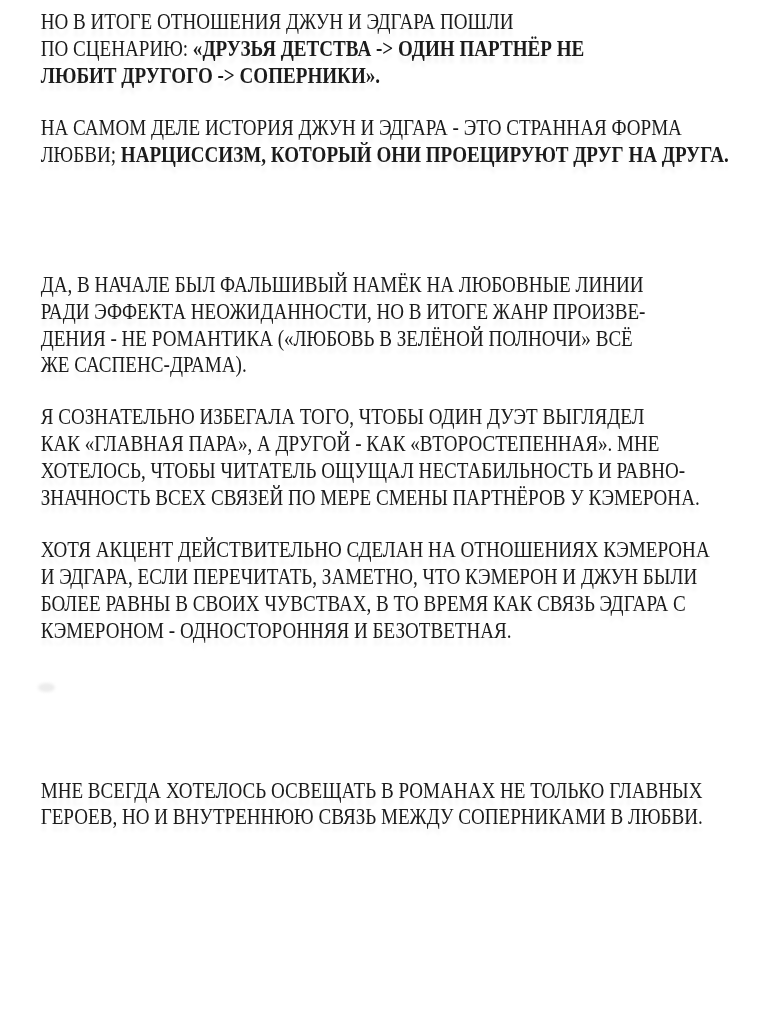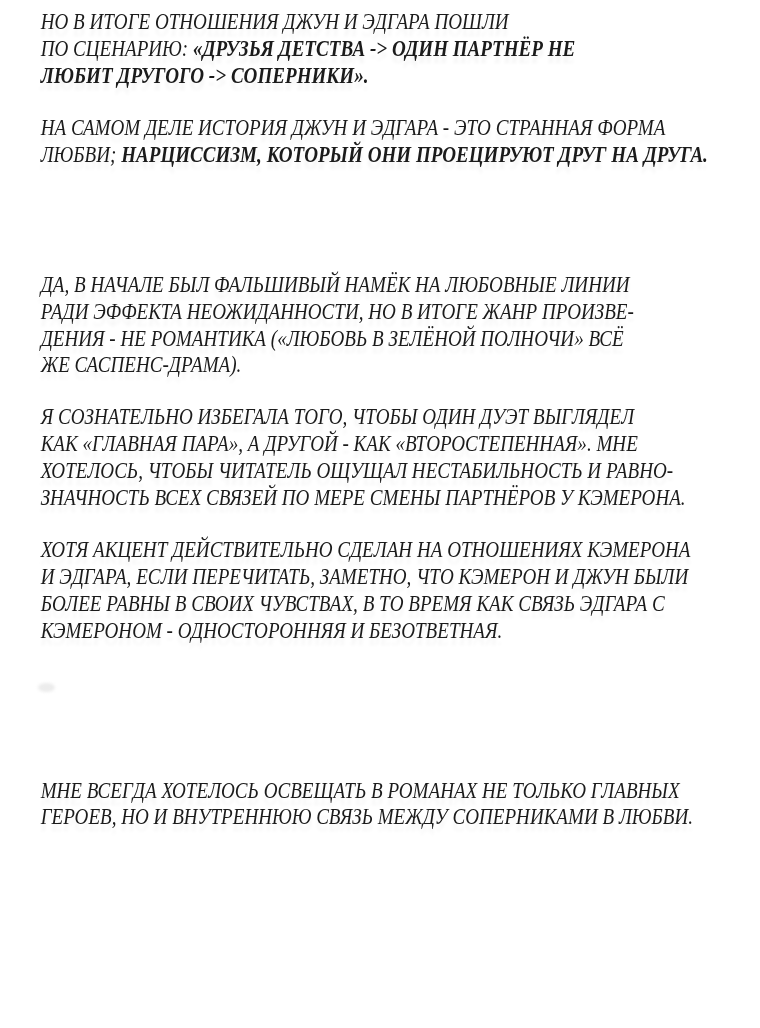--- a/index.html
+++ b/index.html
@@ -6,21 +6,20 @@
     margin: 0;
     padding: 0;
     background: #ffffff;
   }
   .page {
     position: relative;
     width: 760px;
     height: 1028px;
     background: #ffffff;
     overflow: hidden;
-    font-style: italic;
   }
   
   .scale {
     position: absolute;
     left: 0;
     top: 0;
     width: 916px;
     transform: scaleX(0.83);
     transform-origin: 0 0;
     padding: 9px 0 0 49px;

